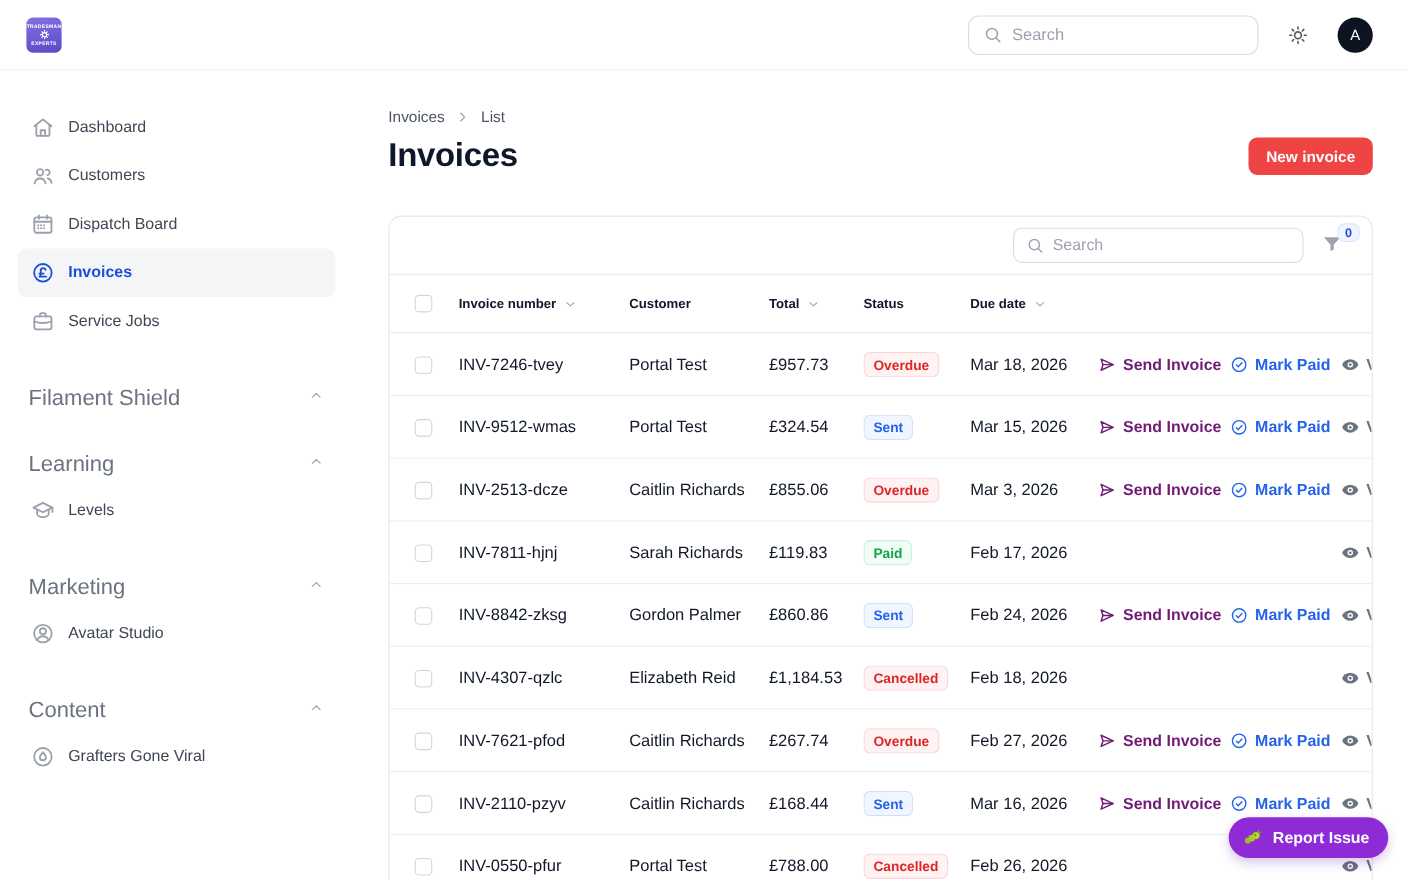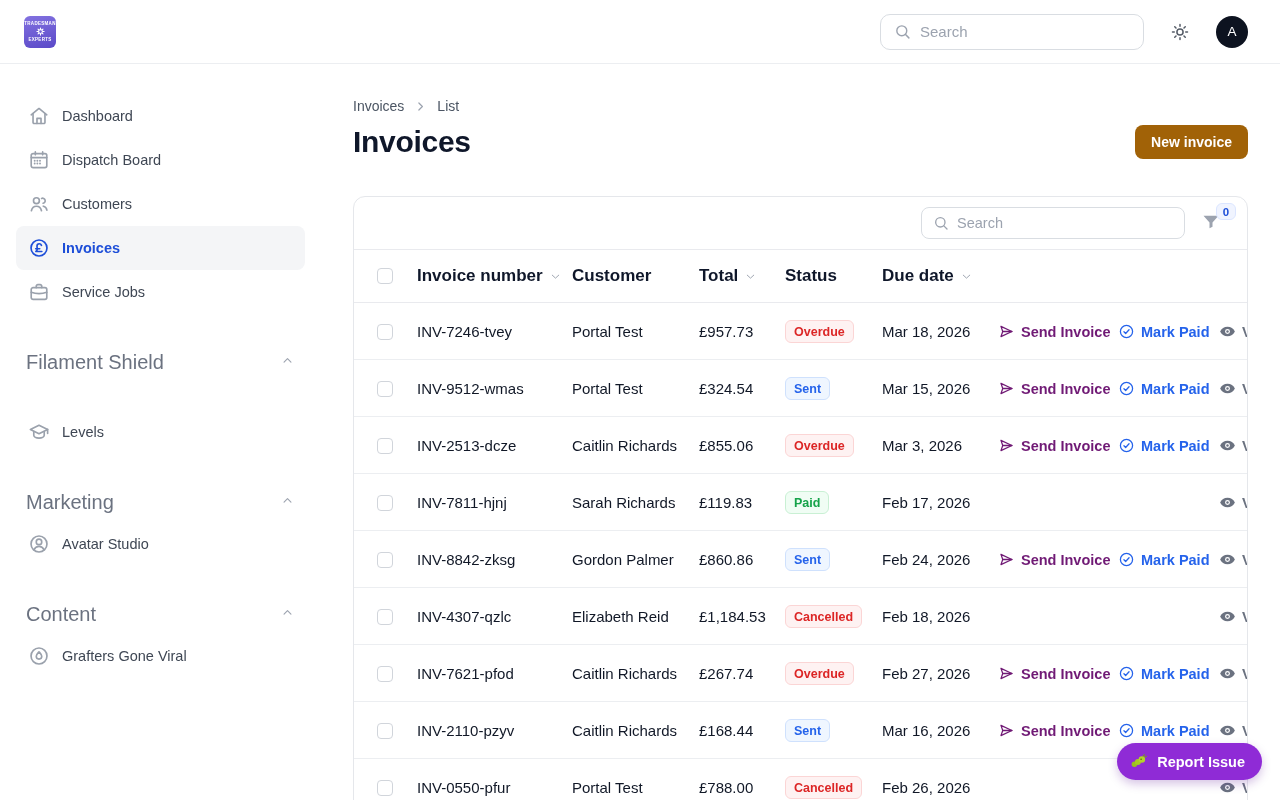--- a/index.html
+++ b/index.html
@@ -38,40 +38,40 @@
     padding:0 10px;cursor:pointer;}
   .section-label{font-size:20px;color:#6b7280;}
   .section-header svg{width:15px;height:15px;color:#9ca3af;}
 
   
   .main{position:absolute;left:353px;top:64px;width:895px;}
   .page-header{position:relative;padding-top:34px;}
   .breadcrumb{display:flex;align-items:center;gap:10px;font-size:14px;color:#4b5563;}
   .breadcrumb svg{width:13px;height:13px;color:#9ca3af;}
   .page-title{margin-top:12px;font-size:30px;line-height:32px;font-weight:700;color:#0f172a;letter-spacing:-.3px;}
-  .btn-primary{position:absolute;right:0;top:61px;height:34px;padding:0 16px;background:#a16207;border:none;
+  .btn-primary{position:absolute;right:0;top:61px;height:34px;padding:0 16px;background:#ef4444;border:none;
     border-radius:8px;color:#fff;font-size:14px;font-weight:600;font-family:inherit;cursor:pointer;}
 
   
   .table-card{margin-top:38px;width:895px;height:619px;border:1px solid #e5e7eb;border-radius:12px;background:#fff;overflow:hidden;}
   .toolbar{height:52px;display:flex;align-items:center;justify-content:flex-end;gap:16px;padding:0 24px 0 12px;}
   .tsearch{width:264px;height:32px;border:1px solid #d9dde2;border-radius:8px;display:flex;align-items:center;
     gap:8px;padding:0 11px;}
   .tsearch svg{width:16px;height:16px;color:#9ca3af;flex:none;}
   .tsearch input{border:none;outline:none;flex:1;font-size:14.5px;color:#374151;font-family:inherit;}
   .tsearch input::placeholder{color:#9ca3af;}
   .filter-btn{position:relative;width:22px;height:22px;color:#9ca3af;cursor:pointer;flex:none;}
   .filter-btn svg{width:20px;height:20px;}
   .filter-badge{position:absolute;top:-9px;right:-13px;height:17px;min-width:20px;padding:0 5px;border-radius:6px;
     background:#f0f4ff;border:1px solid #dbe5ff;color:#1d4ed8;font-size:11.5px;font-weight:600;
     display:flex;align-items:center;justify-content:center;}
 
   .tgrid{display:grid;grid-template-columns:63px 155px 127px 86px 97px 116px 1fr;align-items:center;}
   .thead{height:54px;border-top:1px solid #e9eaee;border-bottom:1px solid #e9eaee;}
-  .th{display:flex;align-items:center;gap:6px;font-size:17px;font-weight:700;color:#0f172a;cursor:default;}
+  .th{display:flex;align-items:center;gap:6px;font-size:12px;font-weight:700;color:#0f172a;cursor:default;}
   .th.sortable{cursor:pointer;}
   .th svg{width:13px;height:13px;color:#9ca3af;}
   .cb-cell{padding-left:23px;}
   .checkbox{appearance:none;width:16px;height:16px;border:1px solid #d1d5db;border-radius:4px;background:#fff;
     cursor:pointer;display:block;}
   .tr{height:57px;border-bottom:1px solid #eceef1;}
   .td{font-size:15px;color:#111827;white-space:nowrap;overflow:hidden;}
   .badge{display:inline-flex;align-items:center;height:23px;padding:0 8px;border-radius:6px;font-size:12.5px;font-weight:600;}
   .badge.danger{background:#fef2f2;border:1px solid #fbd5d5;color:#dc2626;}
   .badge.info{background:#eff6ff;border:1px solid #cfe1fd;color:#2563eb;}
@@ -128,37 +128,37 @@
             <path d="M3.5 10.7 12 3.8l8.5 6.9"></path>
             <path d="M5.5 9.3V19a1.2 1.2 0 0 0 1.2 1.2h10.6A1.2 1.2 0 0 0 18.5 19V9.3"></path>
             <path d="M9.8 20.2v-5.6h4.4v5.6"></path>
           </svg>
         </span>
     <span>Dashboard</span>
       </div>
       <div class="nav-item">
         <span class="nicon">
           <svg viewBox="0 0 24 24" fill="none" stroke="currentColor" stroke-width="1.8" stroke-linecap="round" stroke-linejoin="round">
-            <rect x="3.5" y="5" width="17" height="15.3" rx="2"></rect>
-            <path d="M3.5 9.4h17M8 3.2v3.2M16 3.2v3.2"></path>
-            <path d="M7.3 12.8h.01M10.2 12.8h.01M13.1 12.8h.01M7.3 15.8h.01M10.2 15.8h.01M13.1 15.8h.01" stroke-width="2.1"></path>
-          </svg>
-        </span>
-    <span>Dispatch Board</span>
-      </div>
-      <div class="nav-item">
-        <span class="nicon">
-          <svg viewBox="0 0 24 24" fill="none" stroke="currentColor" stroke-width="1.8" stroke-linecap="round" stroke-linejoin="round">
             <circle cx="9.2" cy="8.4" r="3.2"></circle>
             <path d="M3.7 19.4c.6-3 2.8-4.9 5.5-4.9s4.9 1.9 5.5 4.9"></path>
             <path d="M14.8 5.9a2.8 2.8 0 1 1 1.7 5.3"></path>
             <path d="M16.7 14.4c2.1.4 3.5 2 3.9 4.3"></path>
           </svg>
         </span>
     <span>Customers</span>
+      </div>
+      <div class="nav-item">
+        <span class="nicon">
+          <svg viewBox="0 0 24 24" fill="none" stroke="currentColor" stroke-width="1.8" stroke-linecap="round" stroke-linejoin="round">
+            <rect x="3.5" y="5" width="17" height="15.3" rx="2"></rect>
+            <path d="M3.5 9.4h17M8 3.2v3.2M16 3.2v3.2"></path>
+            <path d="M7.3 12.8h.01M10.2 12.8h.01M13.1 12.8h.01M7.3 15.8h.01M10.2 15.8h.01M13.1 15.8h.01" stroke-width="2.1"></path>
+          </svg>
+        </span>
+    <span>Dispatch Board</span>
       </div>
       <div class="nav-item active">
         <span class="nicon">
           <svg viewBox="0 0 24 24" fill="none" stroke="currentColor" stroke-width="1.8" stroke-linecap="round" stroke-linejoin="round">
             <circle cx="12" cy="12" r="8.7"></circle>
             <path d="M14.7 9.1c-.4-1-1.3-1.7-2.4-1.7-1.5 0-2.5 1.1-2.5 2.7 0 1 .3 1.8.3 2.7 0 1.4-.5 2.3-1.5 3h6.5"></path>
             <path d="M8.4 12.8h4.4"></path>
           </svg>
         </span>
     <span>Invoices</span>
@@ -177,20 +177,26 @@
   <div id="sidebar-sections">
       <div class="section">
         <div class="section-header">
       <span class="section-label">Filament Shield</span>
       <span><svg viewBox="0 0 24 24" fill="none" stroke="currentColor" stroke-width="1.8" stroke-linecap="round" stroke-linejoin="round">
               <path d="M6.5 14.5 12 9l5.5 5.5"></path>
             </svg></span>
     </div>
       </div>
       <div class="section">
+        <div class="section-header">
+      <span class="section-label">Learning</span>
+      <span><svg viewBox="0 0 24 24" fill="none" stroke="currentColor" stroke-width="1.8" stroke-linecap="round" stroke-linejoin="round">
+              <path d="M6.5 14.5 12 9l5.5 5.5"></path>
+            </svg></span>
+    </div>
         <div class="nav-item">
       <span class="nicon">
             <svg viewBox="0 0 24 24" fill="none" stroke="currentColor" stroke-width="1.8" stroke-linecap="round" stroke-linejoin="round">
               <path d="M12 4.6 2.6 9.2l9.4 4.6 9.4-4.6z"></path>
               <path d="M6.3 11.6v4c0 1.6 2.5 3 5.7 3s5.7-1.4 5.7-3v-4"></path>
               <path d="M21.4 9.2v4.3"></path>
             </svg>
           </span>
       <span>Levels</span>
 

